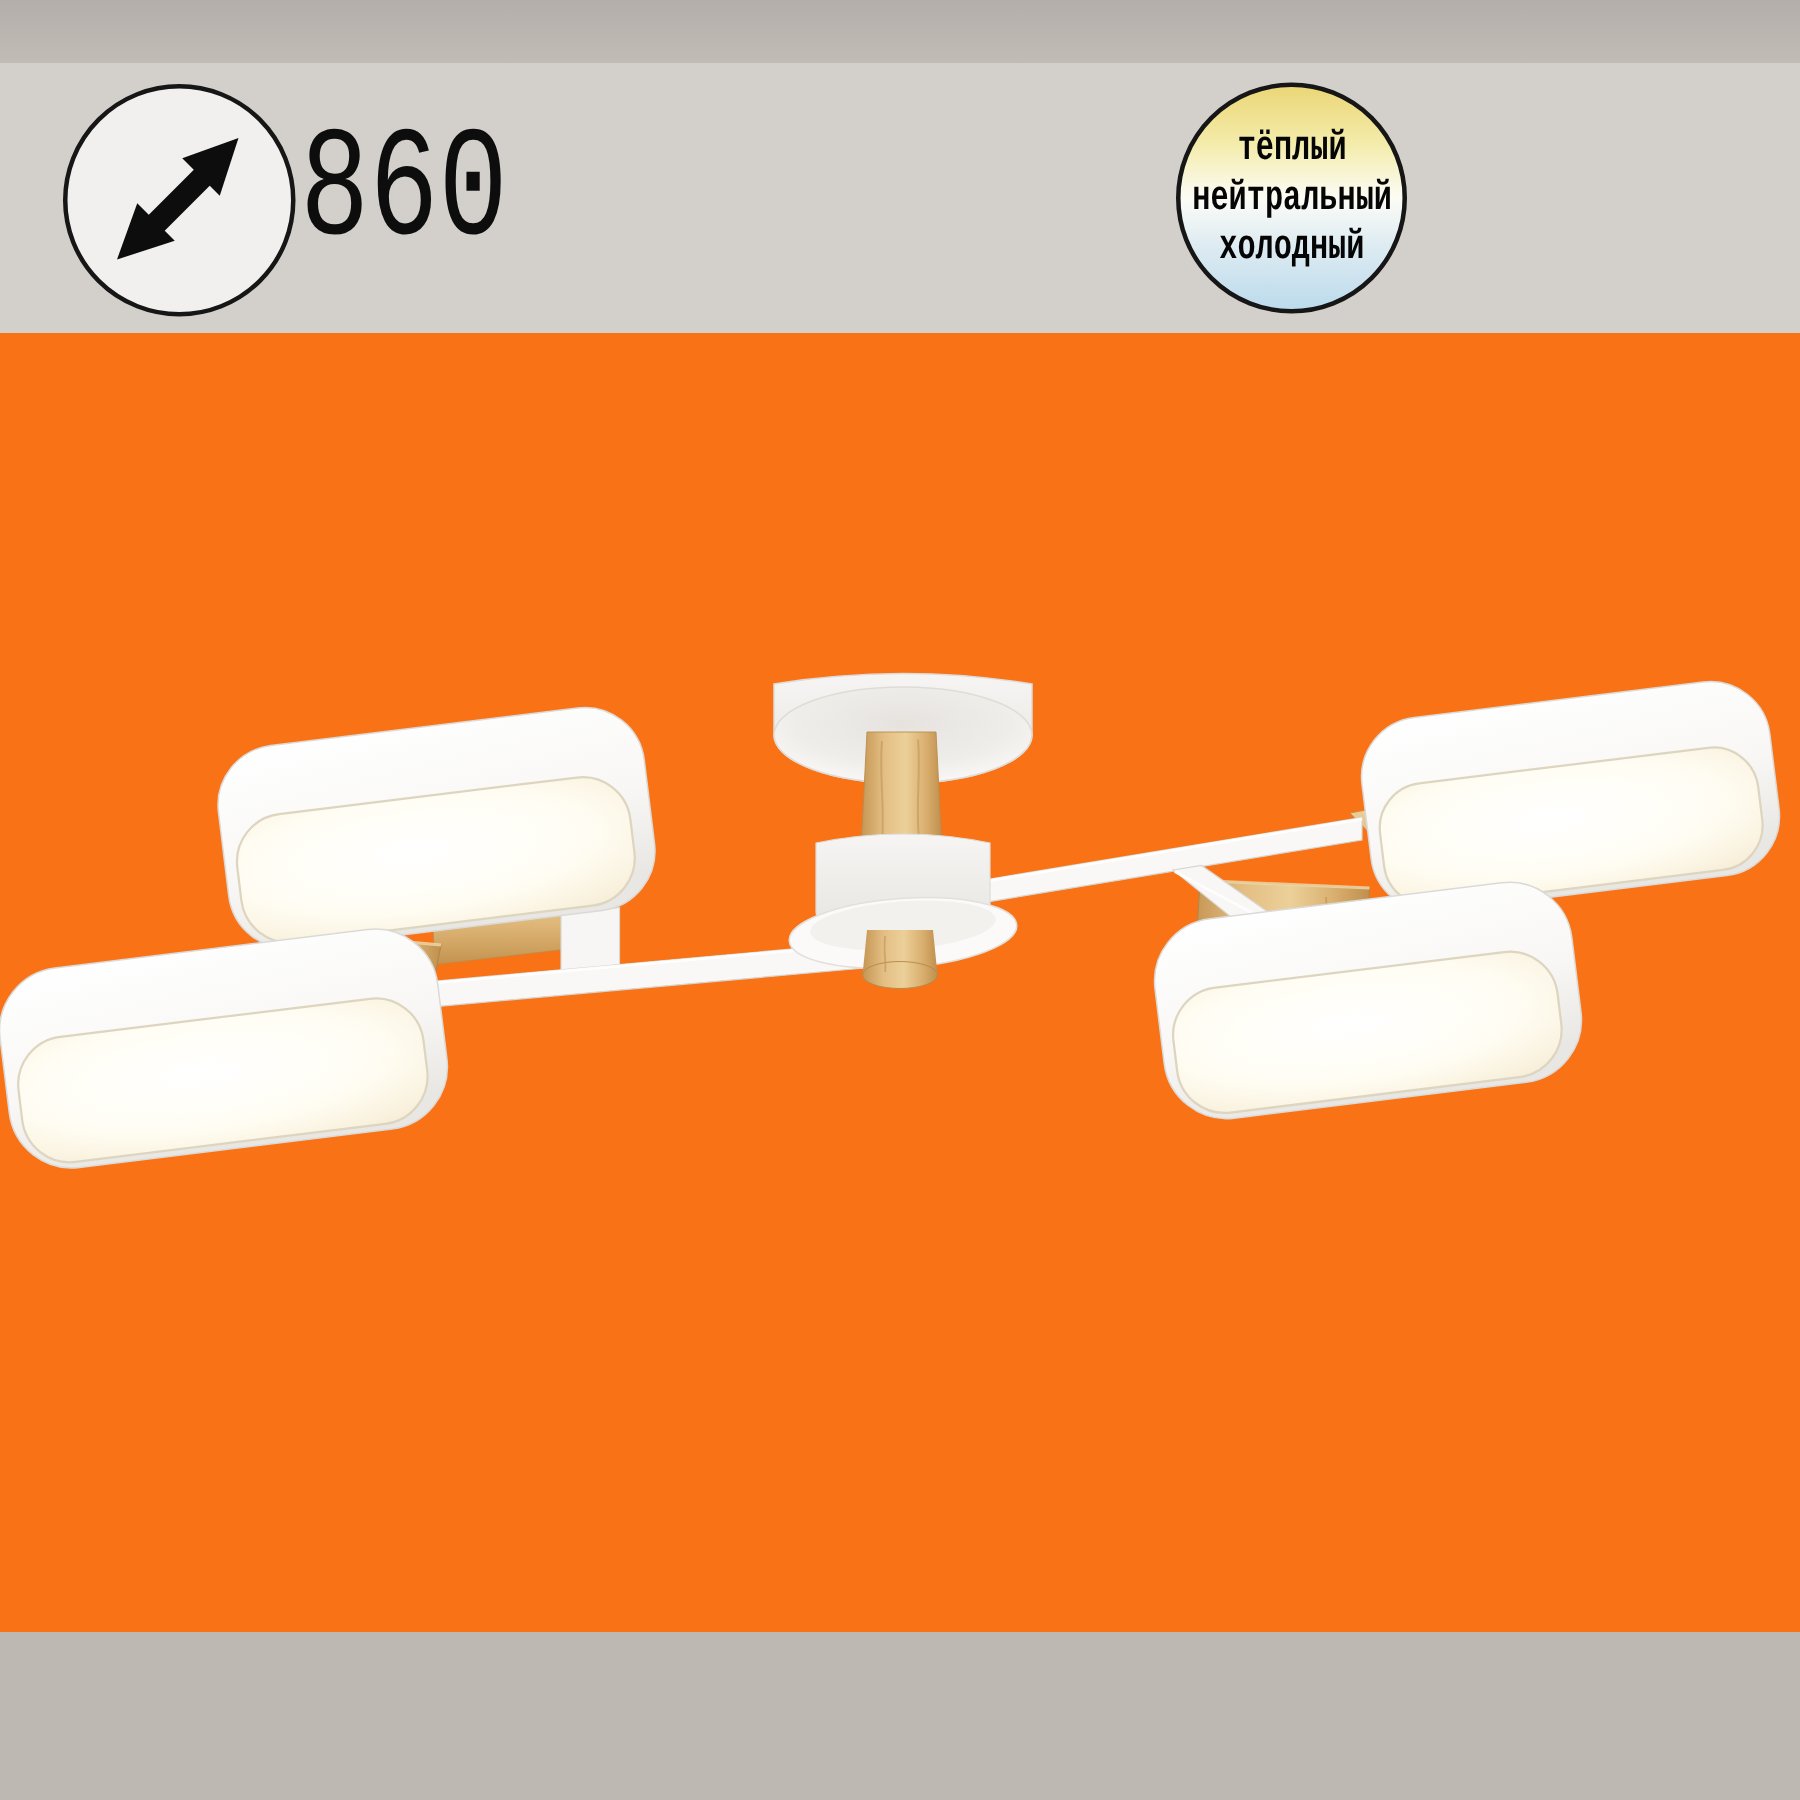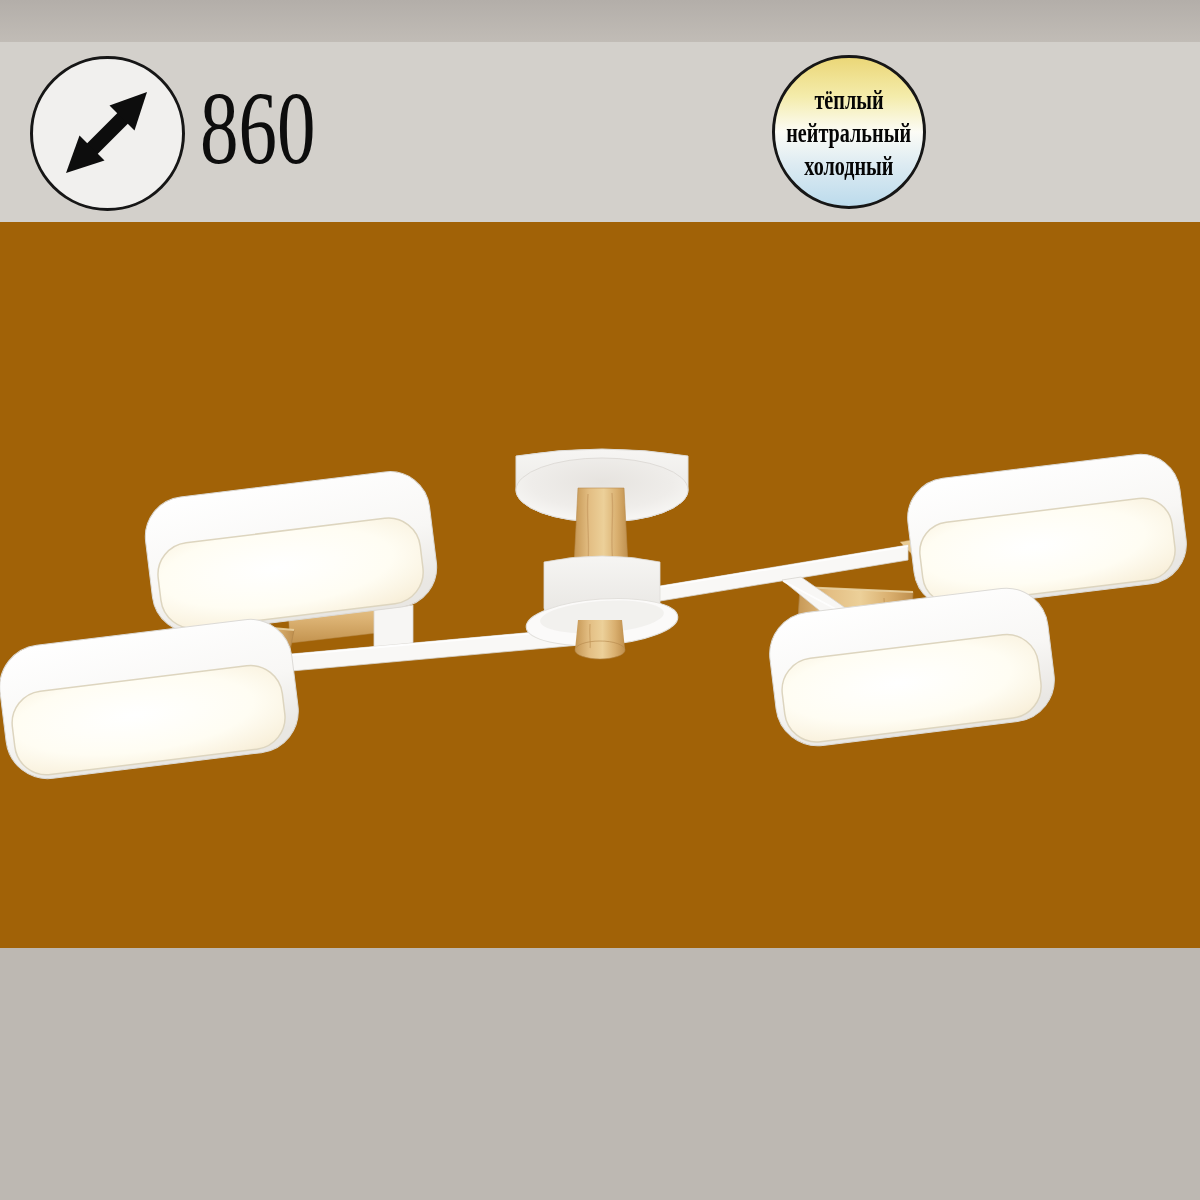--- a/index.html
+++ b/index.html
@@ -1,25 +1,25 @@
 <!DOCTYPE html>
 <html><head>
 <meta charset="utf-8">
 <style>
   html,body{margin:0;padding:0;background:#bdb8b2;}
-  .page{position:relative;width:1200px;height:948px;overflow:hidden;
-        background:#a16207;font-family:Liberation Serif, serif;}
+  .page{position:relative;width:1200px;height:1088px;overflow:hidden;
+        background:#f97316;font-family:Liberation Mono, monospace;}
   .top-strip{position:absolute;left:0;top:0;width:1200px;height:42px;
         background:linear-gradient(180deg,#b3aea9 0%,#c1bcb6 100%);}
   .header-band{position:absolute;left:0;top:42px;width:1200px;height:180px;
         background:#d3d0cb;}
   .lamp-svg{position:absolute;left:0;top:0;width:1200px;height:1200px;}
 
   .badge{position:absolute;border:3px solid #161616;border-radius:50%;
-         box-sizing:border-box;display:flex;align-items:center;justify-content:center;}
+         box-sizing:border-box;display:flex;align-items:center;justify-content:center;margin-left:12px;}
   .badge-diameter{left:30px;top:56px;width:155px;height:155px;background:#f1f0ee;}
   .badge-diameter svg{position:absolute;left:0;top:0;}
   .diameter-value{position:absolute;left:200px;top:76px;font-size:104px;line-height:1;
          color:#0d0d0d;white-space:nowrap;transform:scaleX(.74);transform-origin:left top;}
   .badge-temp{left:772px;top:55px;width:154px;height:154px;flex-direction:column;
          background:linear-gradient(180deg,#ebd778 0%,#f4ecab 26%,#fcfcf6 50%,#ddebf2 72%,#bcdbec 100%);}
   .badge-temp span{display:block;font-size:28px;font-weight:bold;color:#050505;
          line-height:33px;white-space:nowrap;transform:scaleX(.72);}
   .badge-led{left:1026px;top:56px;width:154px;height:154px;background:#f2f1ef;}
 </style>

